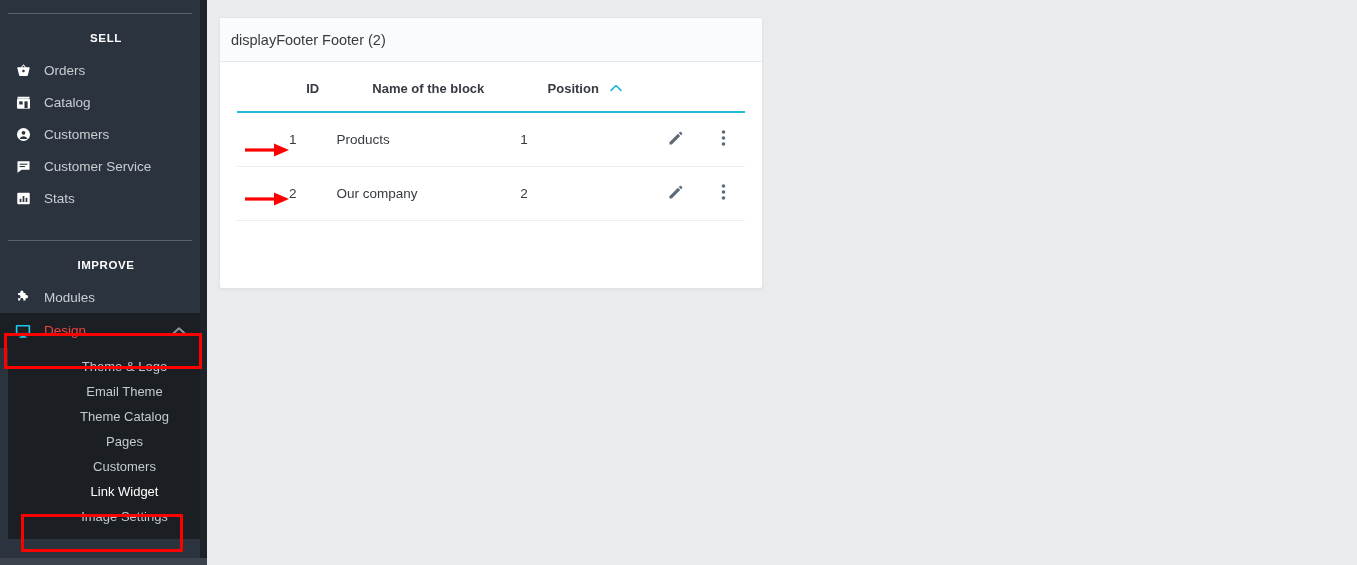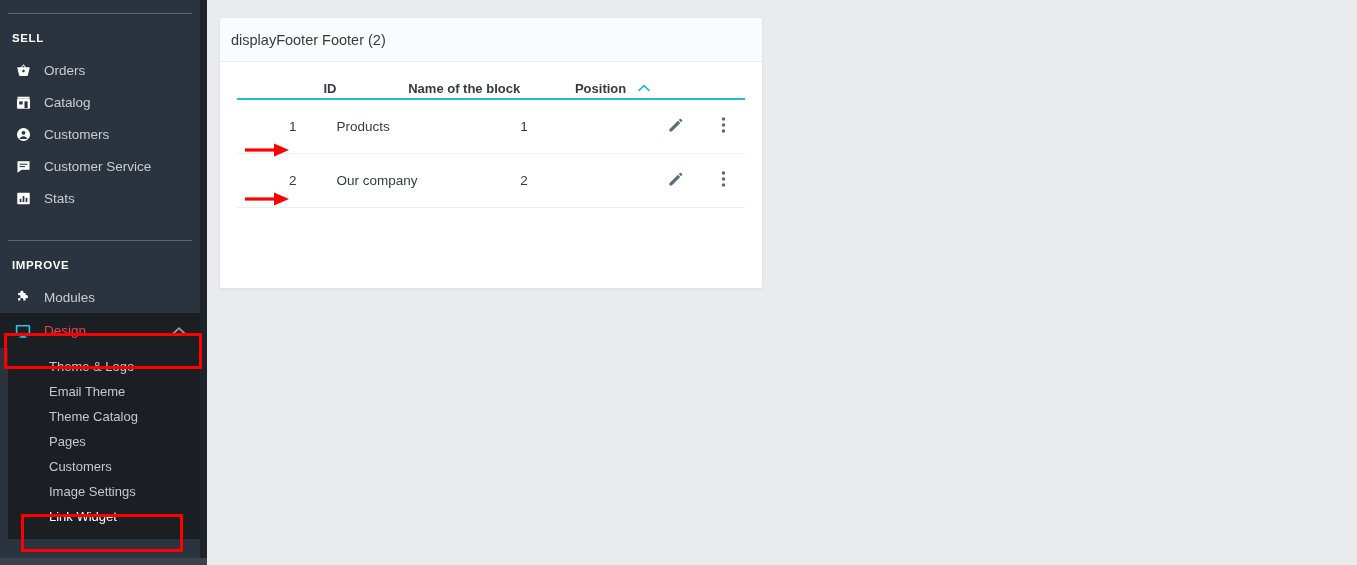--- a/index.html
+++ b/index.html
@@ -18,20 +18,21 @@
   }
 
   
   #sidebar {
     position: absolute;
     left: 0; top: 0;
     width: 207px;
     height: 565px;
     background: #2b333e;
     overflow: hidden;
+    text-align: center;
   }
 
   #sidebar-scroll {
     position: absolute;
     left: 0; top: 0;
     width: 200px;
     height: 558px;
   }
 
   
@@ -167,22 +168,22 @@
 
   table#blocks-table {
     width: 100%;
     border-collapse: collapse;
     table-layout: fixed;
   }
   table#blocks-table th {
     font-size: 13px;
     font-weight: bold;
     color: #363a41;
-    text-align: right;
-    padding: 18px 0 2px 0;
+    text-align: center;
+    padding: 18px 0 15px 0;
     border-bottom: 2px solid #25b9d7;
     white-space: nowrap;
   }
   table#blocks-table td {
     font-size: 13.5px;
     color: #363a41;
     padding: 16px 0;
     border-bottom: 1px solid #edeeef;
     vertical-align: middle;
   }
@@ -300,22 +301,22 @@
         </svg>
       </span>
     </div>
 
     <div id="design-submenu">
       <a class="sub-item">Theme &amp; Logo</a>
       <a class="sub-item">Email Theme</a>
       <a class="sub-item">Theme Catalog</a>
       <a class="sub-item">Pages</a>
       <a class="sub-item">Customers</a>
+      <a class="sub-item active">Link Widget</a>
       <a class="sub-item">Image Settings</a>
-      <a class="sub-item active">Link Widget</a>
     </div>
 
   </div>
 
   <div id="sidebar-edge"></div>
   <div id="sidebar-bottom-bar"></div>
 </div>
 
 <div id="content">
 

